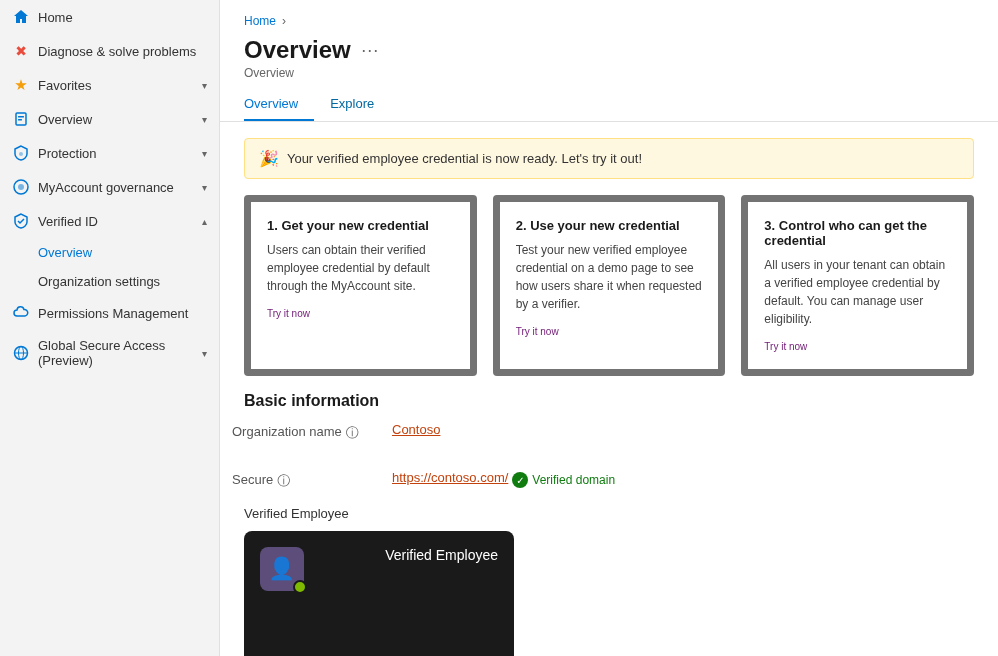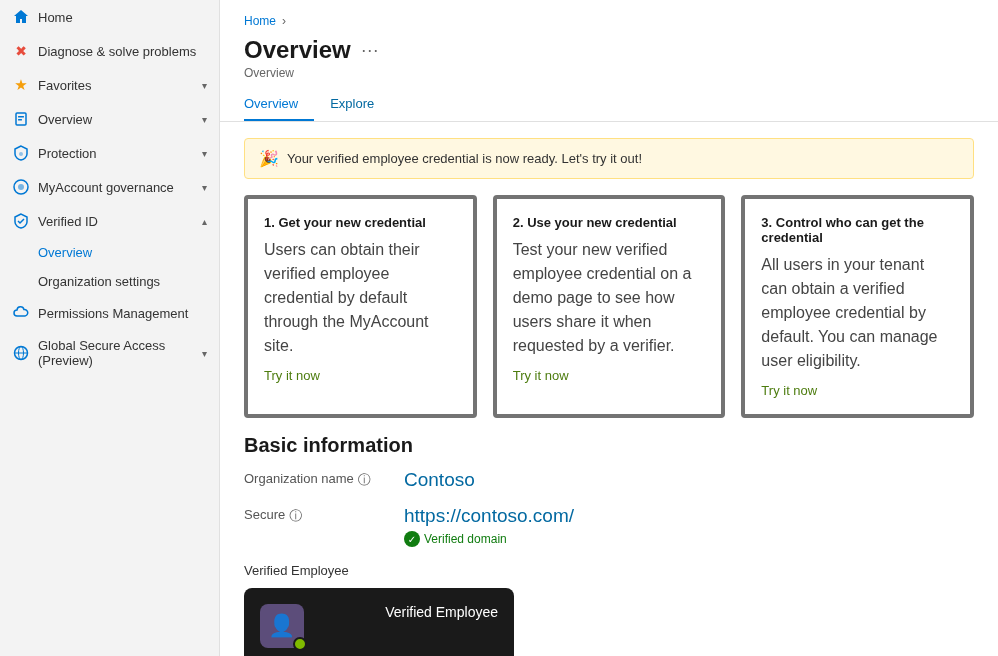--- a/index.html
+++ b/index.html
@@ -116,78 +116,79 @@
     }
 
     
     .cards {
       display: flex;
       gap: 16px;
       margin: 0 24px 16px;
     }
     .card {
       flex: 1;
-      border: 4px solid #737373;
+      border: 7px solid #737373;
       border-radius: 4px;
       padding: 16px;
       font-size: 13px;
     }
     .card-title {
       font-weight: 600;
       color: #1a1a1a;
       margin-bottom: 8px;
       font-size: 13px;
     }
     .card-body {
       color: #444;
-      font-size: 16px;
+      font-size: 12px;
       line-height: 1.5;
       margin-bottom: 10px;
     }
     .card-link {
-      color: #4d7c0f;
+      color: #701a75;
       text-decoration: none;
-      font-size: 13px;
+      font-size: 10px;
       cursor: pointer;
     }
 
     
     .section-title {
-      font-size: 20px;
+      font-size: 16px;
       font-weight: 600;
       padding: 0 24px;
       margin-bottom: 12px;
       color: #1a1a1a;
     }
     .info-table {
-      margin: 0 24px 16px;
+      margin: 0 12px 16px;
       display: grid;
       grid-template-columns: 160px 1fr;
-      gap: 14px 0;
+      gap: 28px 0;
     }
     .info-label {
       color: #555;
       font-size: 13px;
       display: flex;
       align-items: flex-start;
       gap: 4px;
       padding-top: 2px;
     }
     .info-label .info-icon {
       color: #666;
       font-size: 13px;
       cursor: pointer;
     }
     .info-value {
-      color: #0369a1;
-      font-size: 19px;
+      color: #c2410c;
+      font-size: 13px;
+      text-decoration: underline;
     }
     .info-value-multi {
       display: flex;
-      flex-direction: column;
+      flex-direction: row;
       gap: 4px;
     }
     .verified-badge {
       display: flex;
       align-items: center;
       gap: 4px;
       color: #107c10;
       font-size: 12px;
     }
     .verified-circle {

